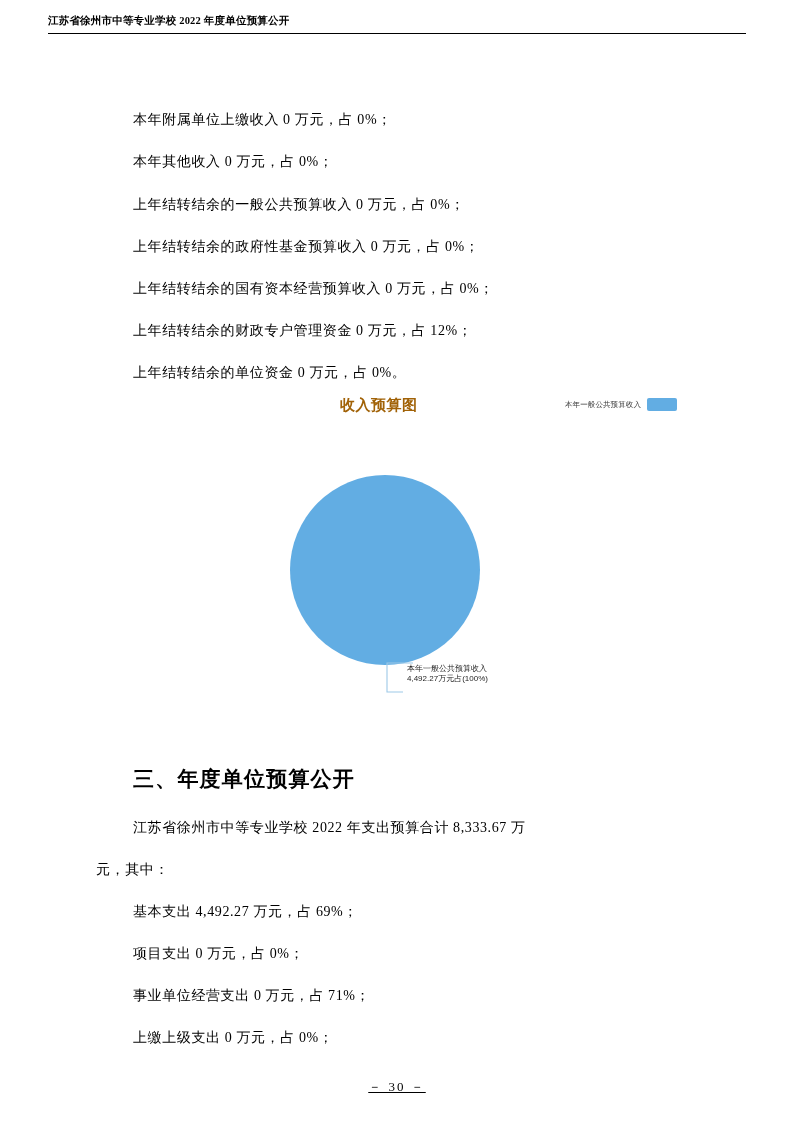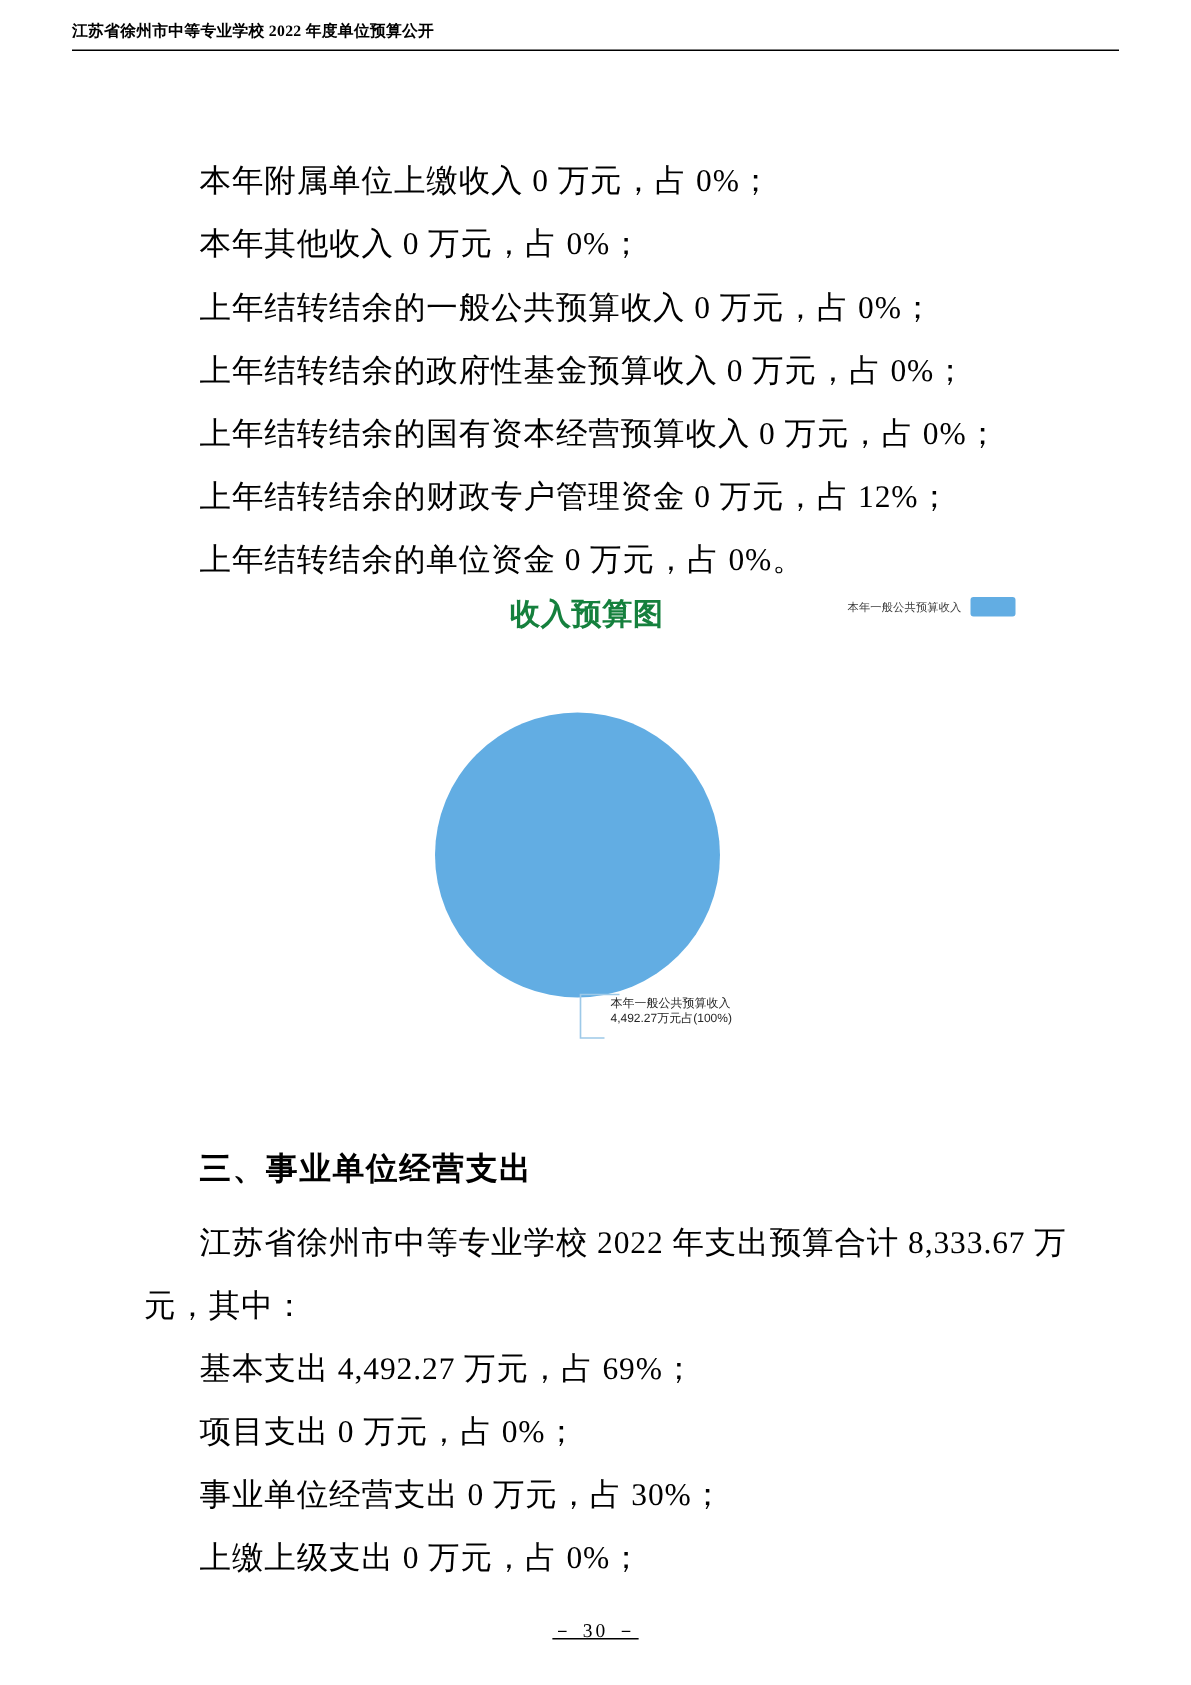--- a/index.html
+++ b/index.html
@@ -39,21 +39,21 @@
   .content {
     position: absolute;
     left: 0;
     top: 0;
     width: 794px;
   }
   .para {
     position: absolute;
     left: 133px;
     width: 560px;
-    font-size: 21px;
+    font-size: 14px;
     line-height: 20px;
     letter-spacing: 0.6px;
     white-space: nowrap;
   }
 
   .heading {
     position: absolute;
     left: 133px;
     font-size: 21px;
     font-weight: bold;
@@ -67,23 +67,23 @@
     left: 133px;
     top: 390px;
     width: 600px;
     height: 330px;
   }
   .chart-title {
     position: absolute;
     left: 207px;
     top: 6px;
     font-family: "Liberation Sans", "DejaVu Sans", sans-serif;
-    font-size: 20px;
+    font-size: 15px;
     font-weight: bold;
-    color: #15803d;
+    color: #a16207;
     letter-spacing: 0.5px;
     white-space: nowrap;
   }
   .chart-legend {
     position: absolute;
     left: 432px;
     top: 8px;
     display: flex;
     align-items: center;
     gap: 6px;
@@ -181,25 +181,25 @@
         <polyline points="32,1 6,1 6,30 22,30" fill="none" stroke="#9dc9e8" stroke-width="1.1"></polyline>
       </svg>
       <div class="dlabel">
         <div>本年一般公共预算收入</div>
         <div>4,492.27万元占(100%)</div>
       </div>
     </div>
 
   </div>
 
-  <div class="heading" style="top:765px">三、事业单位经营支出</div>
+  <div class="heading" style="top:765px">三、年度单位预算公开</div>
 
   <div class="para" style="top:818px">江苏省徐州市中等专业学校 2022 年支出预算合计 8,333.67 万</div>
   <div class="para" style="left:96px; top:860px">元，其中：</div>
 
   <div class="para" style="top:902px">基本支出 4,492.27 万元，占 69%；</div>
   <div class="para" style="top:944px">项目支出 0 万元，占 0%；</div>
-  <div class="para" style="top:986px">事业单位经营支出 0 万元，占 30%；</div>
+  <div class="para" style="top:986px">事业单位经营支出 0 万元，占 71%；</div>
   <div class="para" style="top:1028px">上缴上级支出 0 万元，占 0%；</div>
 
 </div>
 
 <div class="page-footer">－ 30 －</div>
 
 </body></html>

